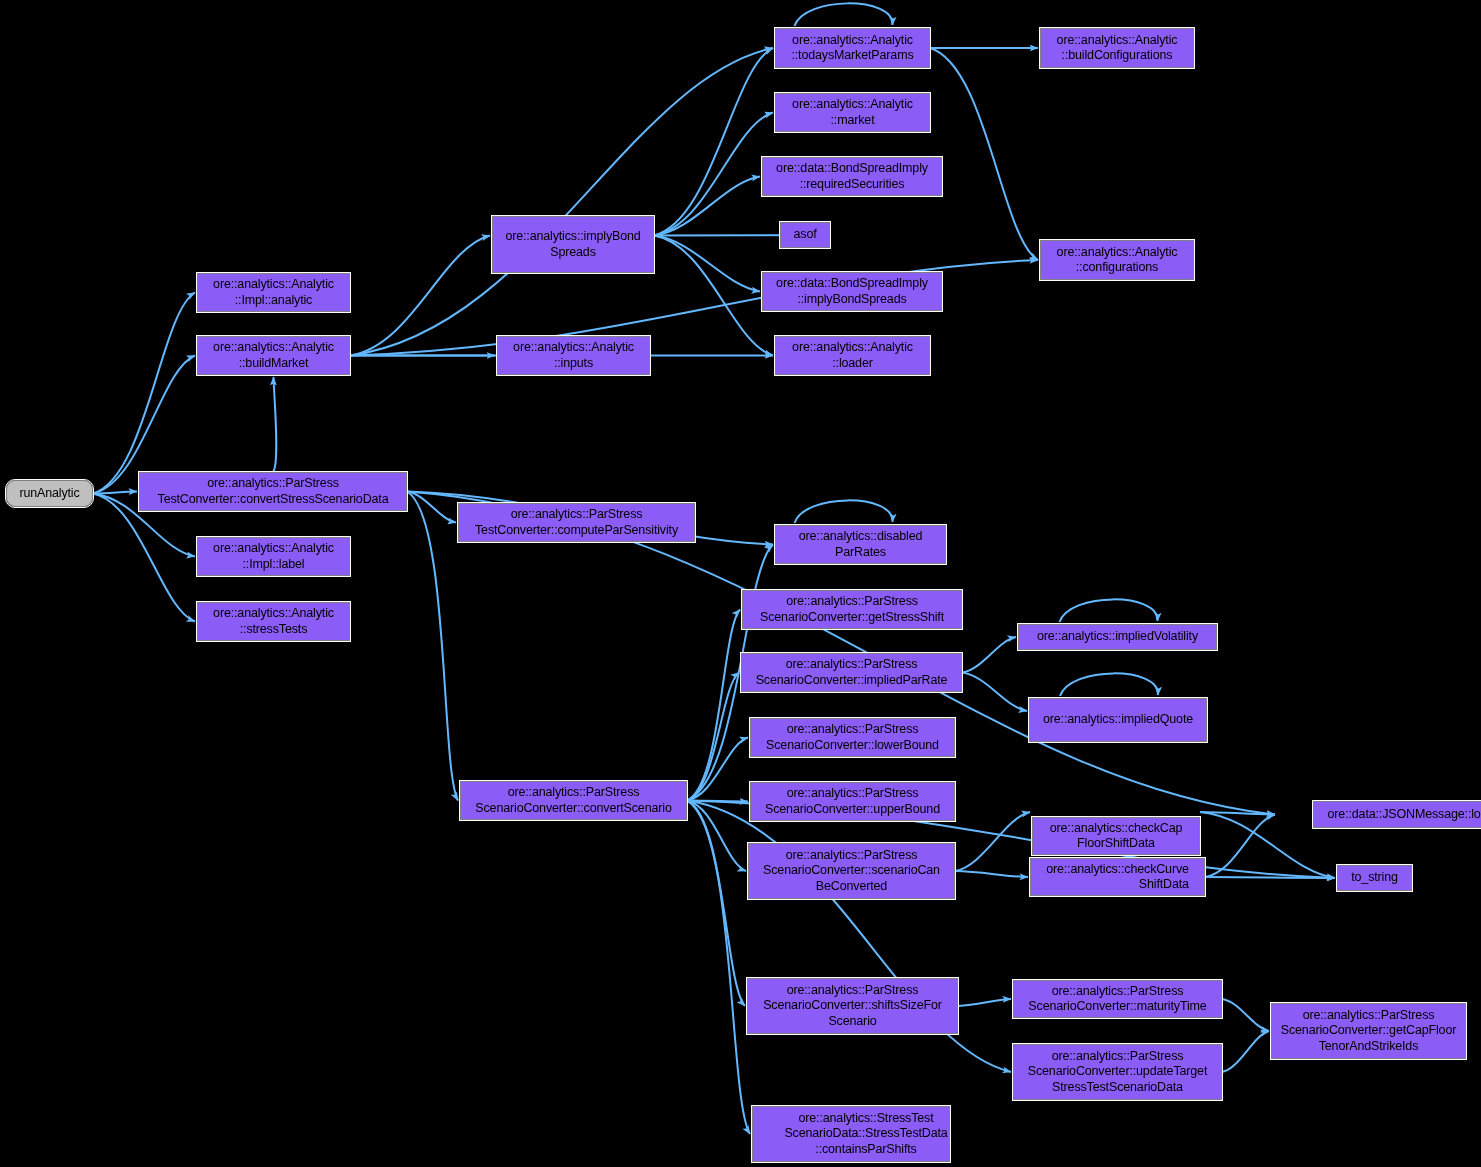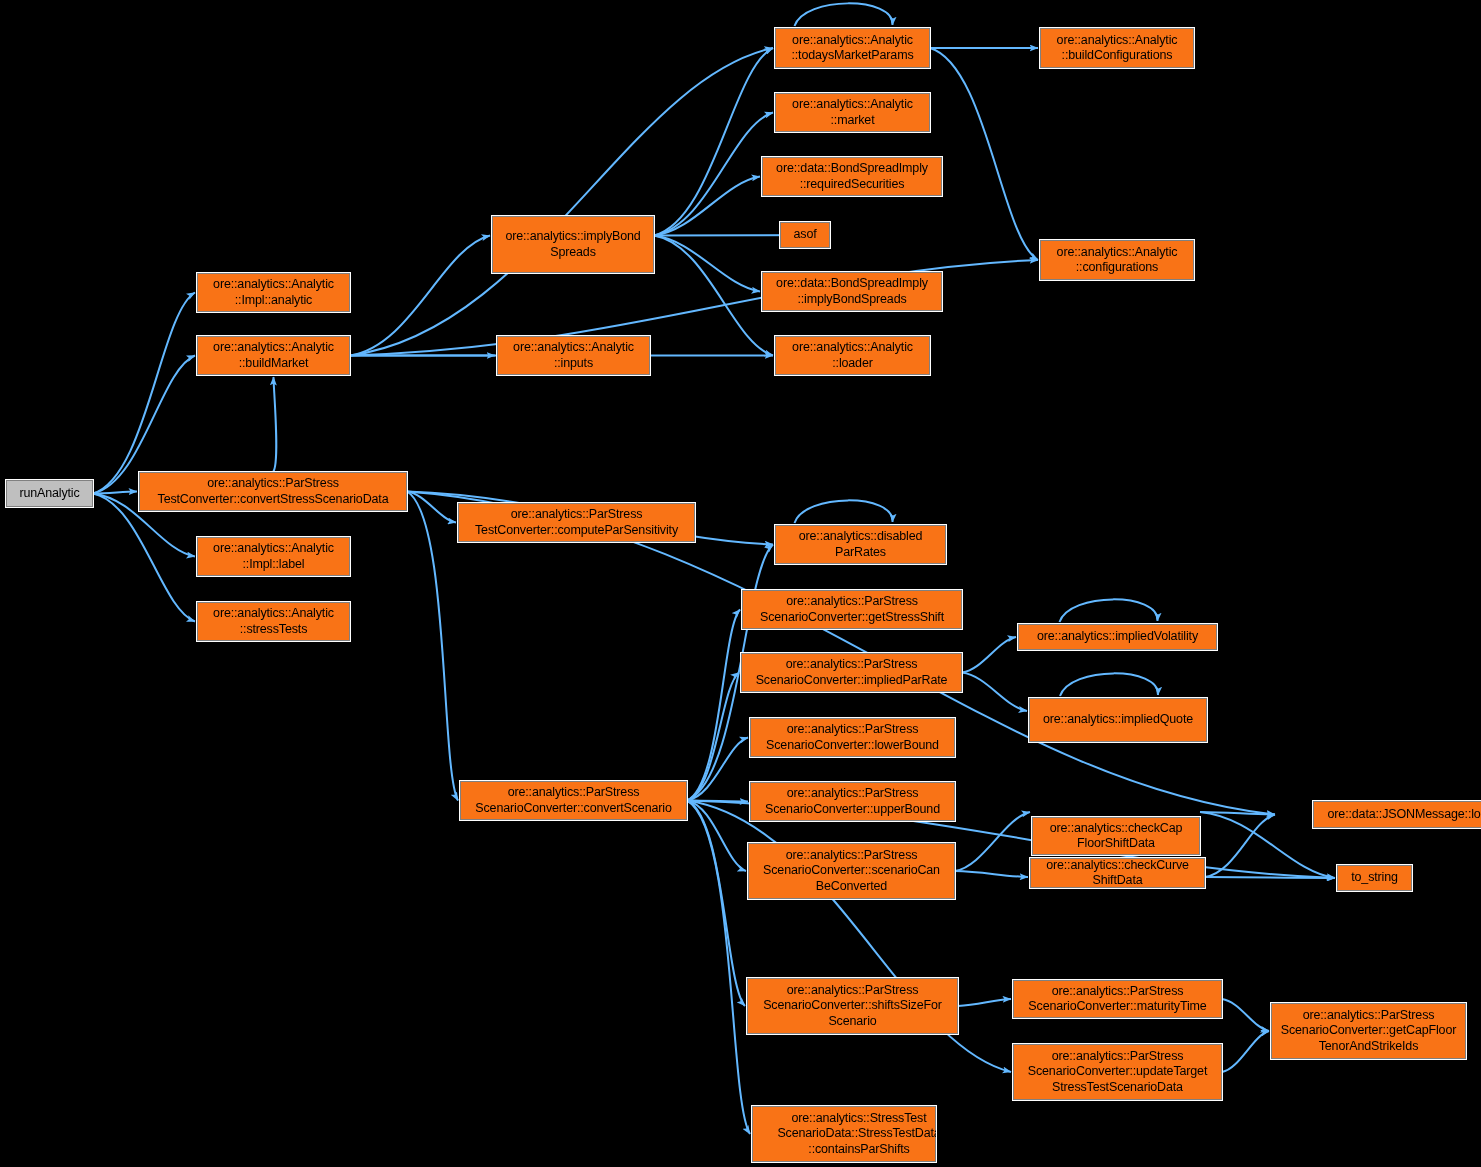--- a/index.html
+++ b/index.html
@@ -1,19 +1,19 @@
 <!DOCTYPE html>
 <html><head>
 <meta charset="utf-8">
 <style>
   html,body{margin:0;padding:0;background:#000;}
   #canvas{position:relative;width:1481px;height:1167px;background:#000;overflow:hidden;
           font-family:"Liberation Sans","DejaVu Sans",sans-serif;}
   svg#edges{position:absolute;left:0;top:0;width:1481px;height:1167px;}
-  .node{position:absolute;box-sizing:border-box;background:#f97316;border:1px solid #808080;
+  .node{position:absolute;box-sizing:border-box;background:#8b5cf6;border:1px solid #808080;
         outline:1px solid #ffffff;display:flex;align-items:center;justify-content:center;
         text-align:center;color:#000000;font-size:12.5px;line-height:1.22;
         letter-spacing:-0.15px;padding:1px 3px;white-space:pre-line;}
   .node.root{background:#bfbfbf;border:1px solid #808080;}
 </style>
 </head>
 <body>
 
 <div id="canvas">
   <svg id="edges" xmlns="http://www.w3.org/2000/svg">
@@ -67,21 +67,21 @@
         <path d="M 1200,812 C 1228.5,812.2 1249.5,814.25 1275,814.5" fill="none" stroke="#63b8ff" stroke-width="2" marker-end="url(#arrow)"></path>
         <path d="M 1200,812 C 1256.25,817.28 1289.1,871.4 1335,878" fill="none" stroke="#63b8ff" stroke-width="2" marker-end="url(#arrow)"></path>
         <path d="M 1205,877 C 1236.2875,872 1251.2,820.75 1275,814.5" fill="none" stroke="#63b8ff" stroke-width="2" marker-end="url(#arrow)"></path>
         <path d="M 1205,877 C 1254.4,877.08 1290.8,877.9 1335,878" fill="none" stroke="#63b8ff" stroke-width="2" marker-end="url(#arrow)"></path>
         <path d="M 958,1006 C 978.14,1005.44 992.98,999.7 1011,999" fill="none" stroke="#63b8ff" stroke-width="2" marker-end="url(#arrow)"></path>
         <path d="M 1222,999 C 1239.86,1001.56 1253.02,1027.8 1269,1031" fill="none" stroke="#63b8ff" stroke-width="2" marker-end="url(#arrow)"></path>
         <path d="M 1222,1072 C 1239.86,1068.72 1253.02,1035.1 1269,1031" fill="none" stroke="#63b8ff" stroke-width="2" marker-end="url(#arrow)"></path>
       </g>
   </svg>
   <div id="node-layer">
-      <div class="node root" style="left: 6px; top: 480px; width: 87px; height: 27px;">runAnalytic</div>
+      <div class="node root" style="left: 6px; top: 480px; width: 87px; height: 27px; border-radius: 9px;">runAnalytic</div>
       <div class="node" style="left: 197px; top: 273px; width: 153px; height: 39px;">ore::analytics::Analytic
 ::Impl::analytic</div>
       <div class="node" style="left: 197px; top: 336px; width: 153px; height: 39px;">ore::analytics::Analytic
 ::buildMarket</div>
       <div class="node" style="left: 139px; top: 472px; width: 268px; height: 39px;">ore::analytics::ParStress
 TestConverter::convertStressScenarioData</div>
       <div class="node" style="left: 197px; top: 537px; width: 153px; height: 39px;">ore::analytics::Analytic
 ::Impl::label</div>
       <div class="node" style="left: 197px; top: 602px; width: 153px; height: 39px;">ore::analytics::Analytic
 ::stressTests</div>
@@ -117,28 +117,28 @@
       <div class="node" style="left: 750px; top: 718px; width: 205px; height: 39px;">ore::analytics::ParStress
 ScenarioConverter::lowerBound</div>
       <div class="node" style="left: 750px; top: 782px; width: 205px; height: 39px;">ore::analytics::ParStress
 ScenarioConverter::upperBound</div>
       <div class="node" style="left: 748px; top: 843px; width: 207px; height: 56px;">ore::analytics::ParStress
 ScenarioConverter::scenarioCan
 BeConverted</div>
       <div class="node" style="left: 747px; top: 978px; width: 211px; height: 56px;">ore::analytics::ParStress
 ScenarioConverter::shiftsSizeFor
 Scenario</div>
-      <div class="node" style="left: 752px; top: 1106px; width: 184px; height: 56px; padding-left: 33px;">ore::analytics::StressTest
+      <div class="node" style="left: 752px; top: 1106px; width: 198px; height: 56px; padding-left: 33px;">ore::analytics::StressTest
 ScenarioData::StressTestData
 ::containsParShifts</div>
       <div class="node" style="left: 1018px; top: 624px; width: 199px; height: 26px;">ore::analytics::impliedVolatility</div>
       <div class="node" style="left: 1029px; top: 698px; width: 178px; height: 44px;">ore::analytics::impliedQuote</div>
       <div class="node" style="left: 1032px; top: 793px; width: 168px; height: 38px; margin-top: 24px;">ore::analytics::checkCap
 FloorShiftData</div>
-      <div class="node" style="left: 1030px; top: 858px; width: 175px; height: 30px;">ore::analytics::checkCurve
+      <div class="node" style="left: 1030px; top: 858px; width: 175px; height: 38px; text-align: right;">ore::analytics::checkCurve
 ShiftData</div>
       <div class="node" style="left: 1013px; top: 980px; width: 209px; height: 38px;">ore::analytics::ParStress
 ScenarioConverter::maturityTime</div>
       <div class="node" style="left: 1013px; top: 1044px; width: 209px; height: 56px;">ore::analytics::ParStress
 ScenarioConverter::updateTarget
 StressTestScenarioData</div>
       <div class="node" style="left: 1313px; top: 801px; width: 189px; height: 27px;">ore::data::JSONMessage::log</div>
       <div class="node" style="left: 1337px; top: 865px; width: 75px; height: 26px;">to_string</div>
       <div class="node" style="left: 1271px; top: 1003px; width: 195px; height: 56px;">ore::analytics::ParStress
 ScenarioConverter::getCapFloor

